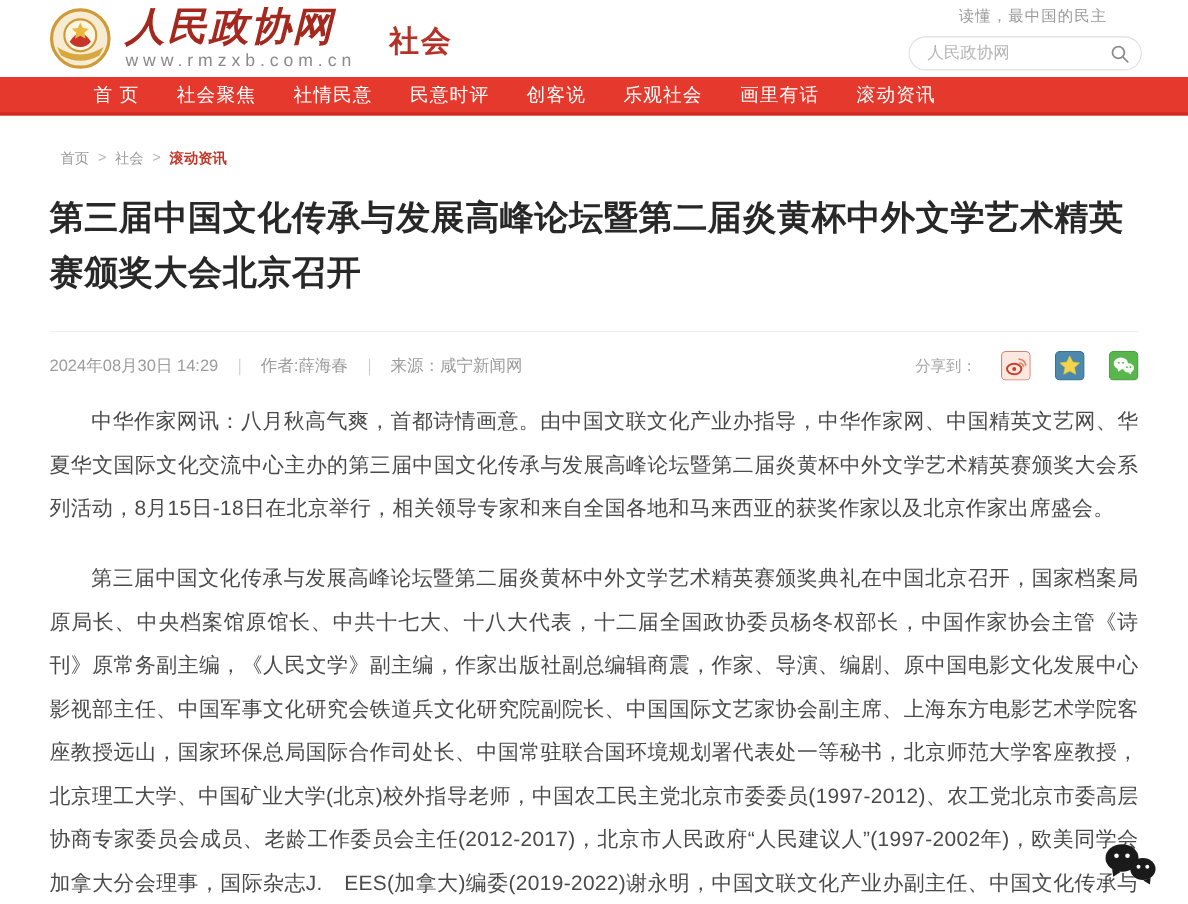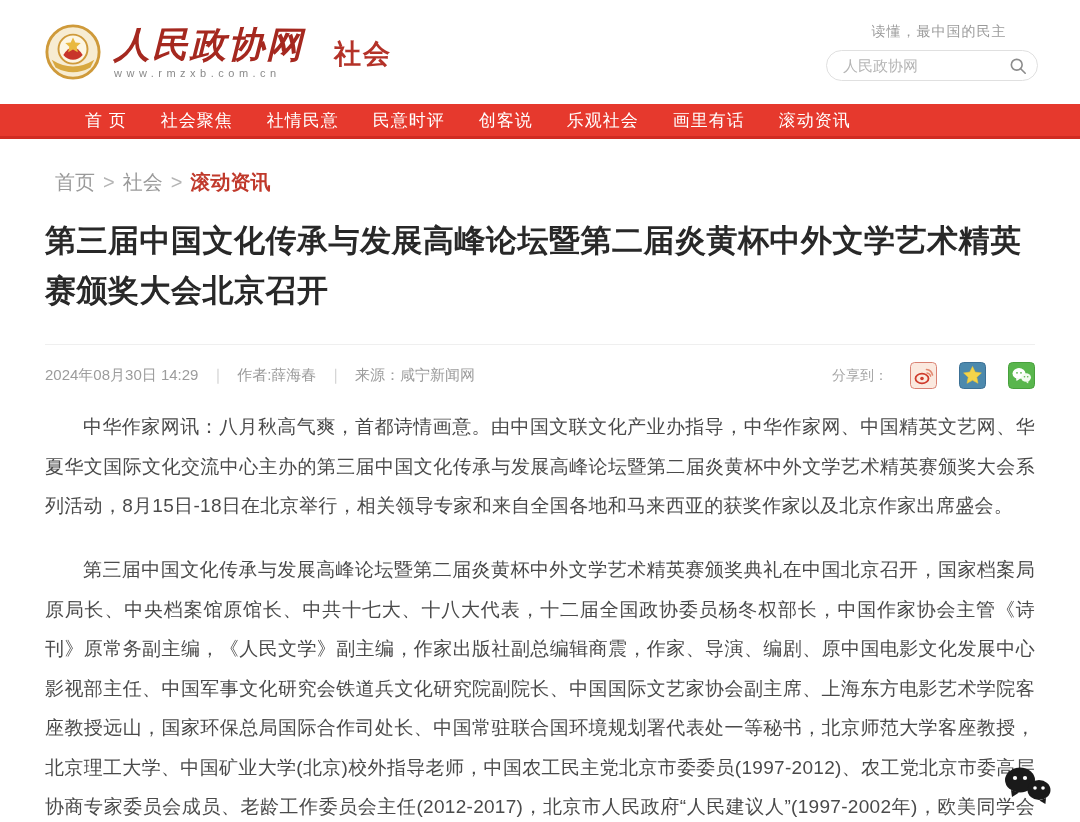--- a/index.html
+++ b/index.html
@@ -6,32 +6,32 @@
   html,body { margin:0; padding:0; }
   body {
     width:1080px; height:822px; overflow:hidden; position:relative;
     background:#ffffff;
     font-family:"Liberation Sans","DejaVu Sans",sans-serif;
     color:#474747;
   }
 
   
   .header {
-    height:104px; display:flex; align-items:center;
+    height:70px; display:flex; align-items:center;
     padding:0 42px 0 44px; background:#fff;
   }
   .logo-wrap { display:flex; align-items:center; gap:12px; }
   .emblem { width:58px; height:58px; flex:0 0 auto; }
   .logo-texts { display:flex; flex-direction:column; line-height:1; }
   .logo-name {
     font-family:"DejaVu Serif","Liberation Serif",serif;
     font-style:italic; font-weight:bold;
     font-size:36px; color:#a5281f; letter-spacing:2px;
   }
-  .logo-url { font-size:11px; color:#8a8a8a; letter-spacing:4.5px; margin-top:6px; }
+  .logo-url { font-size:16px; color:#8a8a8a; letter-spacing:4.5px; margin-top:6px; }
   .section-label {
     margin-left:30px; padding:4px 0 0 0;
     font-size:27px; font-weight:bold; color:#b43228; letter-spacing:2px;
     align-self:center;
   }
   .header-right { margin-left:auto; display:flex; flex-direction:column; align-items:center; }
   .tagline { font-size:14px; color:#9a9a9a; letter-spacing:1px; margin:0 0 9px 14px; }
   .searchbox {
     width:212px; height:31px; border:1px solid #e0e0e0; border-radius:17px;
     display:flex; align-items:center; padding:0 10px 0 14px; background:#fff;
@@ -49,22 +49,22 @@
     border-bottom:3px solid #d02c22;
     display:flex; align-items:center; gap:34px; padding-left:85px;
   }
   .nav-item {
     color:#fff; font-size:17px; font-weight:normal; letter-spacing:1px;
     cursor:pointer; white-space:nowrap;
   }
 
   
   .breadcrumb {
-    padding:30px 45px 6px 55px; font-size:20px; color:#9a9a9a;
-    display:flex; align-items:center; gap:8px;
+    padding:30px 45px 6px 55px; font-size:13px; color:#9a9a9a;
+    display:flex; gap:8px;
   }
   .crumb { color:#9a9a9a; cursor:pointer; }
   .crumb-sep { color:#b5b5b5; }
   .crumb-current { color:#c0392b; font-weight:bold; cursor:pointer; }
 
   
   .article-title {
     margin:14px 45px 0 45px;
     font-size:31px; font-weight:bold; color:#282828;
     line-height:1.62; letter-spacing:0.5px; max-width:990px;

